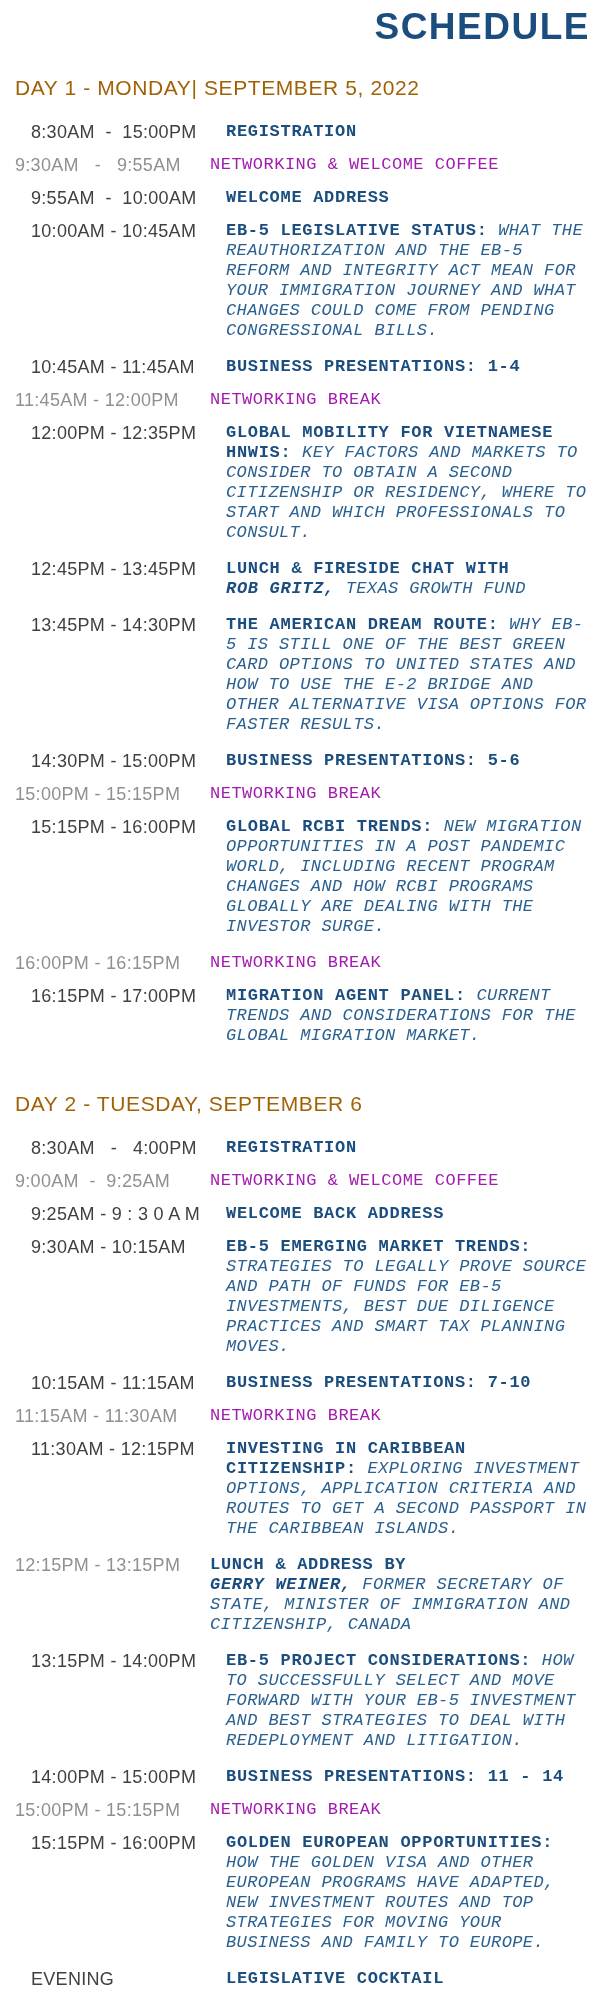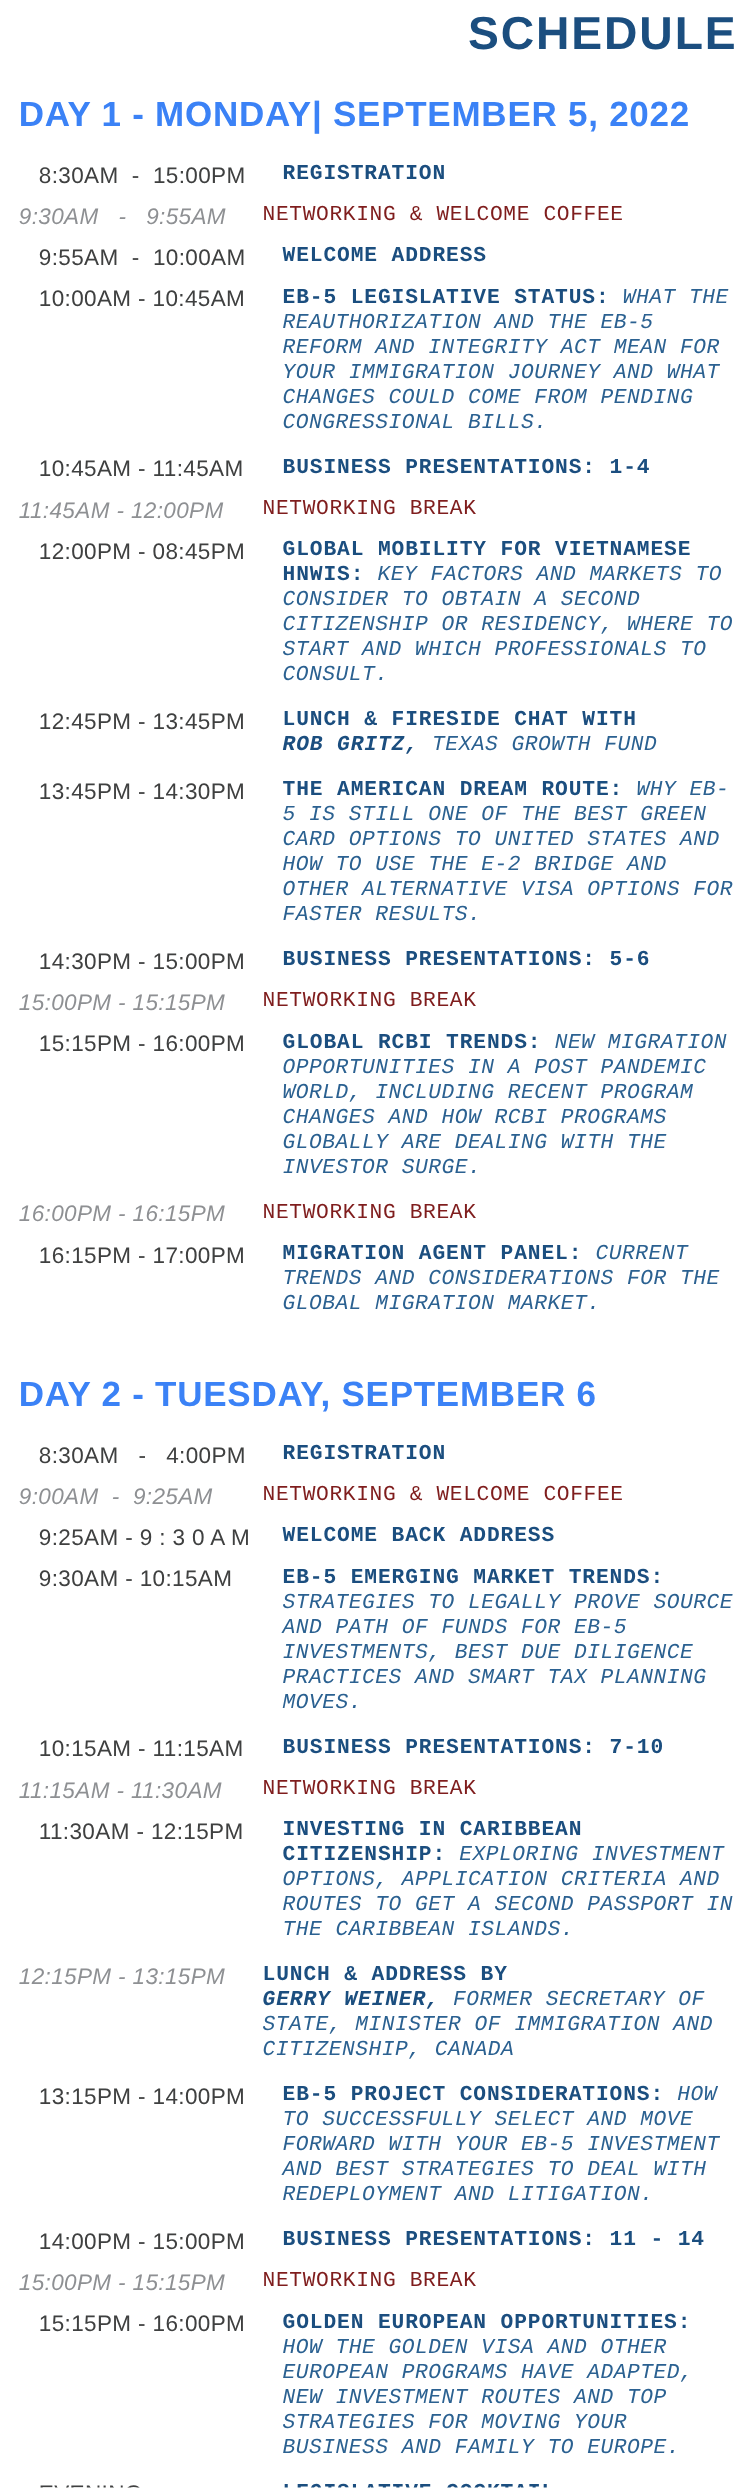--- a/index.html
+++ b/index.html
@@ -15,53 +15,53 @@
   .title {
     margin: 0 0 28px 0;
     text-align: right;
     font-size: 37px;
     font-weight: bold;
     letter-spacing: 1.5px;
     color: #1B4E7F;
   }
   .day-heading {
     margin: 0 0 22px 0;
-    font-size: 28px;
-    font-weight: bold;
+    font-size: 21px;
+    font-weight: normal;
     letter-spacing: 0.6px;
-    color: #3b82f6;
+    color: #a16207;
   }
   .day + .day { margin-top: 46px; }
   .row {
     display: flex;
     align-items: flex-start;
     margin-bottom: 13px;
   }
   .row.para { margin-bottom: 16px; }
   .row:last-child { margin-bottom: 0; }
   .time {
     flex: 0 0 195px;
     width: 195px;
     font-size: 18px;
     line-height: 20px;
     letter-spacing: 0.3px;
     white-space: pre;
   }
   .t-dark { color: #3F4040; margin-left: 16px; }
-  .t-gray { color: #8E9093; font-style: italic; }
+  .t-gray { color: #8E9093; }
   .desc {
     flex: 1;
     font-size: 17px;
     line-height: 20px;
     font-family: Liberation Mono, monospace;
   }
   .seg-bold       { color: #1B4E7F; font-weight: bold; letter-spacing: 0.7px; }
   .seg-italic     { color: #2B6191; font-style: italic; letter-spacing: 0.4px; margin-top: 28px; }
   .seg-bolditalic { color: #1B4E7F; font-weight: bold; font-style: italic; letter-spacing: 0.7px; }
-  .seg-gray       { color: #7f1d1d; letter-spacing: 0.5px; }
+  .seg-gray       { color: #a21caf; letter-spacing: 0.5px; }
 </style>
 </head>
 <body>
 
 <div class="page">
   <h1 class="title">SCHEDULE</h1>
   <div id="days">
       <section class="day">
         <h2 class="day-heading">DAY 1 - MONDAY| SEPTEMBER 5, 2022</h2>
         <div class="row">
@@ -82,21 +82,21 @@
         </div>
         <div class="row">
           <div class="time t-dark">10:45AM - 11:45AM</div>
           <div class="desc"><span class="seg-bold">BUSINESS PRESENTATIONS: 1-4</span></div>
         </div>
         <div class="row">
           <div class="time t-gray">11:45AM - 12:00PM</div>
           <div class="desc"><span class="seg-gray">NETWORKING BREAK</span></div>
         </div>
         <div class="row para">
-          <div class="time t-dark">12:00PM - 08:45PM</div>
+          <div class="time t-dark">12:00PM - 12:35PM</div>
           <div class="desc"><span class="seg-bold">GLOBAL MOBILITY FOR VIETNAMESE HNWIS:</span><span class="seg-italic"> KEY FACTORS AND MARKETS TO CONSIDER TO OBTAIN A SECOND CITIZENSHIP OR RESIDENCY, WHERE TO START AND WHICH PROFESSIONALS TO CONSULT.</span></div>
         </div>
         <div class="row para">
           <div class="time t-dark">12:45PM - 13:45PM</div>
           <div class="desc"><span class="seg-bold">LUNCH &amp; FIRESIDE CHAT WITH</span><br><span class="seg-bolditalic">ROB GRITZ,</span><span class="seg-italic"> TEXAS GROWTH FUND</span></div>
         </div>
         <div class="row para">
           <div class="time t-dark">13:45PM - 14:30PM</div>
           <div class="desc"><span class="seg-bold">THE AMERICAN DREAM ROUTE:</span><span class="seg-italic"> WHY EB-5 IS STILL ONE OF THE BEST GREEN CARD OPTIONS TO UNITED STATES AND HOW TO USE THE E-2 BRIDGE AND OTHER ALTERNATIVE VISA OPTIONS FOR FASTER RESULTS.</span></div>
         </div>

